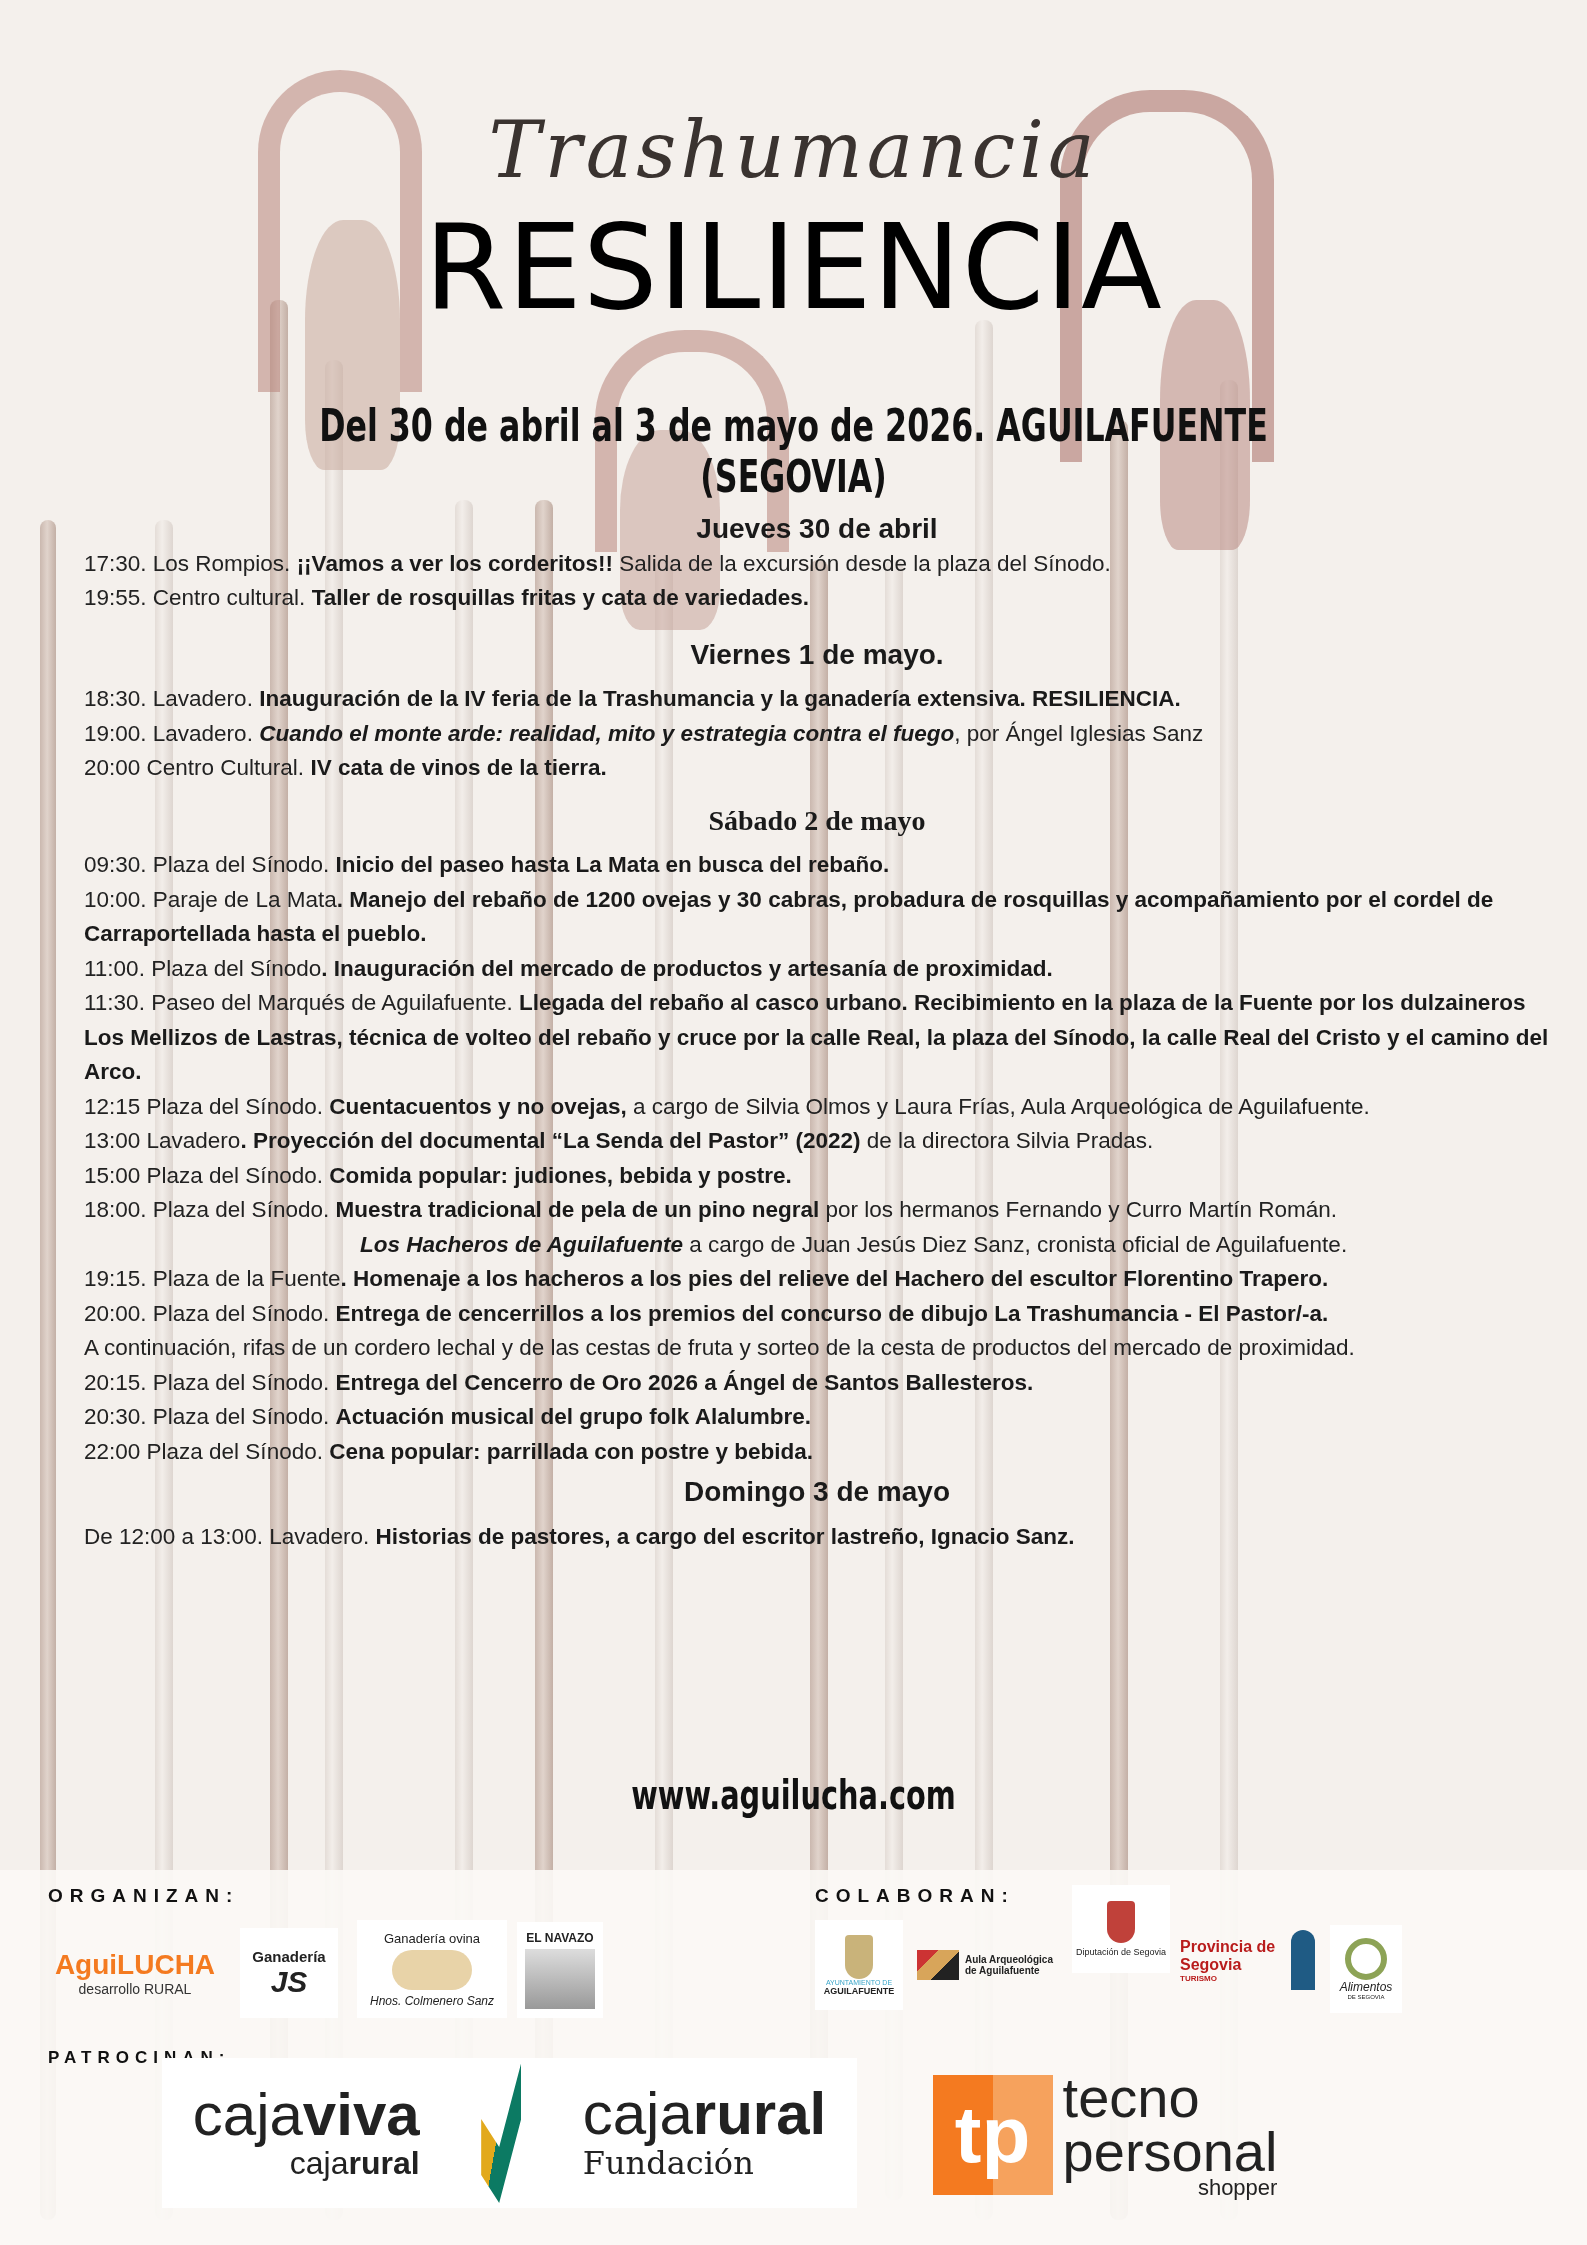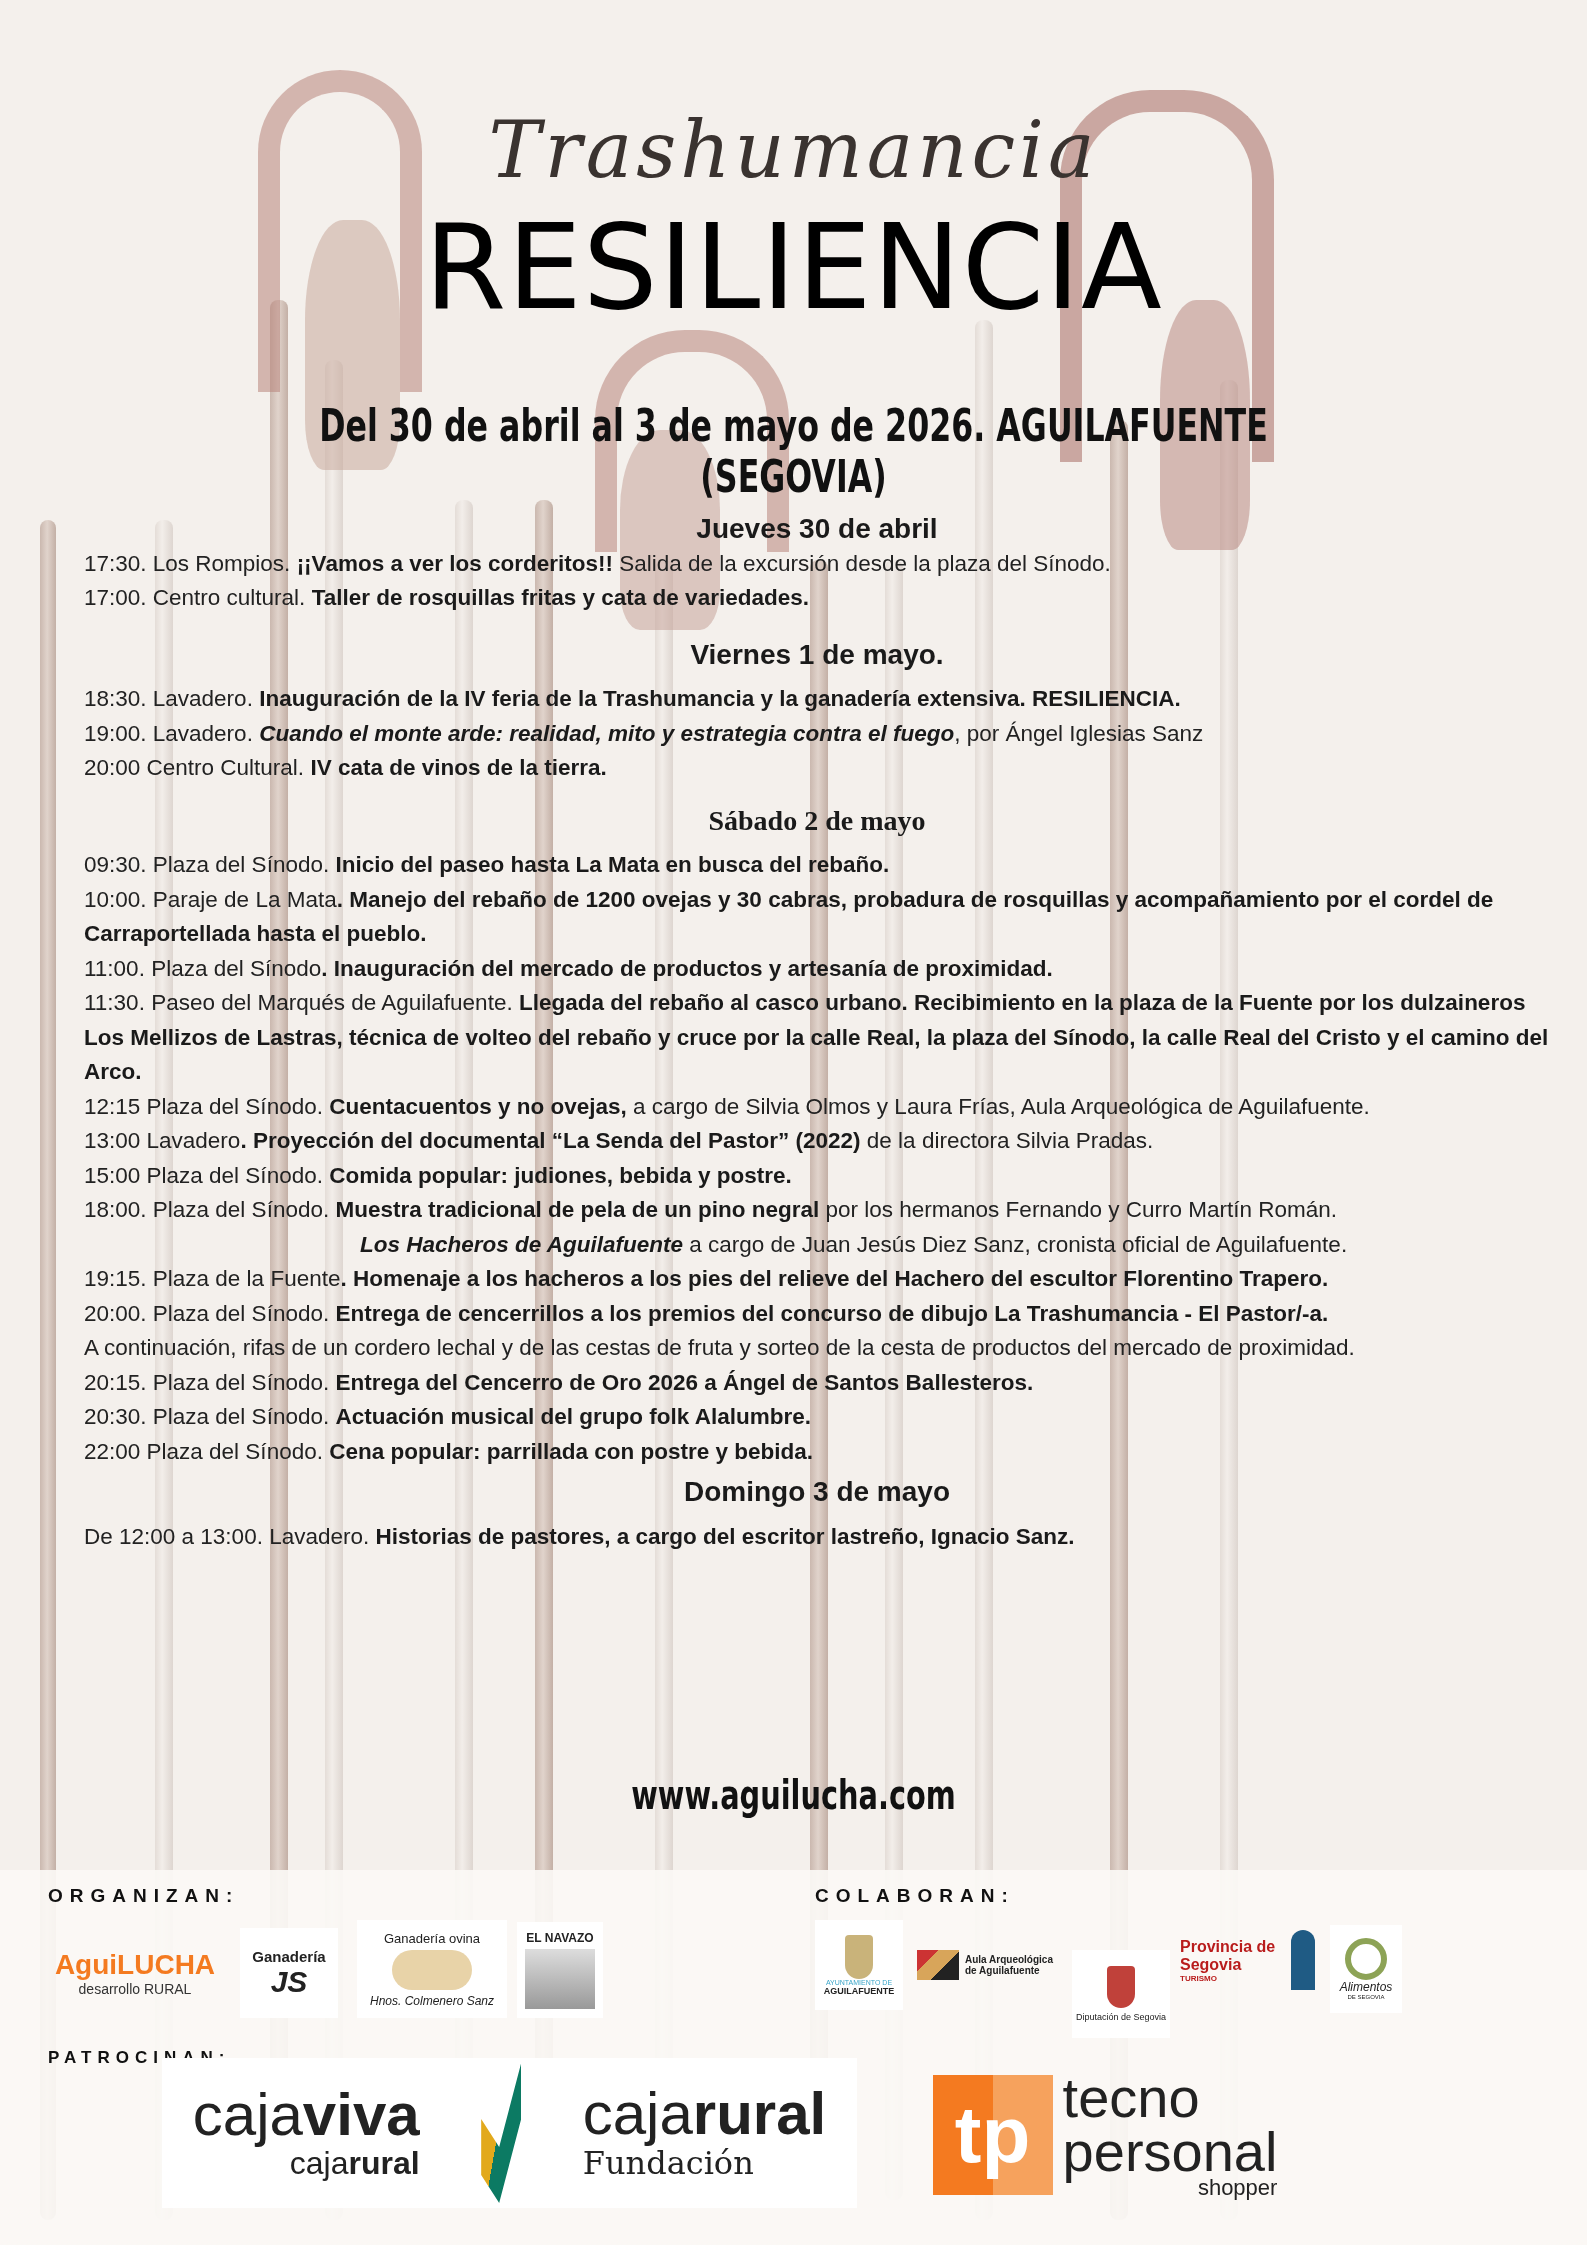--- a/index.html
+++ b/index.html
@@ -75,21 +75,21 @@
 </div>
 
 <div class="content">
   <div class="script-title">Trashumancia</div>
   <div class="main-title">RESILIENCIA</div>
   <div class="date-line">Del 30 de abril al 3 de mayo de 2026. AGUILAFUENTE (SEGOVIA)</div>
 
   <div class="program" id="program">
       <div class="day-title" style="margin-top: 0px; margin-bottom: 0px;">Jueves 30 de abril</div>
       <div class="line"><span class="t">17:30. Los Rompios. </span><b>¡¡Vamos a ver los corderitos!!</b><span class="t"> Salida de la excursión desde la plaza del Sínodo.</span></div>
-      <div class="line"><span class="t">17:00. Centro cultural. </span><b>Taller de rosquillas fritas y cata de variedades.</b></div>
+      <div class="line"><span class="t">19:55. Centro cultural. </span><b>Taller de rosquillas fritas y cata de variedades.</b></div>
       <div class="day-title" style="margin-top: 22px; margin-bottom: 10px;">Viernes 1 de mayo.</div>
       <div class="line"><span class="t">18:30. Lavadero. </span><b>Inauguración de la IV feria de la Trashumancia y la ganadería extensiva. RESILIENCIA.</b></div>
       <div class="line"><span class="t">19:00. Lavadero. </span><i>Cuando el monte arde: realidad, mito y estrategia contra el fuego</i><span class="t">,  por Ángel Iglesias Sanz</span></div>
       <div class="line"><span class="t">20:00  Centro Cultural. </span><b>IV cata de vinos de la tierra.</b></div>
       <div class="day-title" style="margin-top: 18px; margin-bottom: 10px; font-family: Liberation Serif, serif;">Sábado 2 de mayo</div>
       <div class="line"><span class="t">09:30. Plaza del Sínodo. </span><b>Inicio del paseo hasta La Mata en busca del rebaño.</b></div>
       <div class="line"><span class="t">10:00. Paraje de La Mata</span><b>. Manejo del rebaño de 1200 ovejas y 30 cabras, probadura de rosquillas y acompañamiento por el cordel de Carraportellada hasta el pueblo.</b></div>
       <div class="line"><span class="t">11:00. Plaza del Sínodo</span><b>. Inauguración del mercado de productos y artesanía de proximidad.</b></div>
       <div class="line"><span class="t">11:30. Paseo del Marqués de Aguilafuente. </span><b>Llegada del rebaño al casco urbano. Recibimiento en la plaza de la Fuente por los dulzaineros Los Mellizos de Lastras, técnica de volteo del rebaño y cruce por la calle Real, la plaza del Sínodo, la calle Real del Cristo y el camino del Arco.</b></div>
       <div class="line"><span class="t">12:15 Plaza del Sínodo. </span><b>Cuentacuentos y no ovejas,</b><span class="t"> a cargo de Silvia Olmos y Laura Frías, Aula Arqueológica de Aguilafuente.</span></div>
@@ -136,21 +136,21 @@
     <div style="font-size:7px;color:#3aa5c9;">AYUNTAMIENTO DE</div>
     <div style="font-size:9px;font-weight:bold;">AGUILAFUENTE</div>
   </div>
   <div class="logo" style="left:915px;top:1935px;width:140px;height:60px;flex-direction:row;gap:6px;background:transparent;">
     <div style="width:42px;height:30px;background:linear-gradient(135deg,#c33 0 30%,#d8a55a 30% 60%,#222 60%);"></div>
     <div style="font-size:10px;font-weight:bold;text-align:left;">
       <div>Aula Arqueológica</div>
       <div>de Aguilafuente</div>
     </div>
   </div>
-  <div class="logo" style="left:1072px;top:1950px;width:98px;height:88px;">
+  <div class="logo" style="left:1072px;top:1885px;width:98px;height:88px;">
     <div style="width:28px;height:42px;background:#c0413a;border-radius:4px 4px 14px 14px;"></div>
     <div style="font-size:9px;margin-top:4px;">Diputación de Segovia</div>
   </div>
   <div class="logo" style="left:1180px;top:1925px;width:135px;height:70px;flex-direction:row;gap:6px;background:transparent;">
     <div style="text-align:left;color:#b91c1c;font-weight:bold;">
       <div style="font-size:16px;">Provincia de Segovia</div>
       <div style="font-size:8px;">TURISMO</div>
     </div>
     <div style="width:36px;height:60px;background:#1f5b84;border-radius:18px 18px 0 0;"></div>
   </div>

